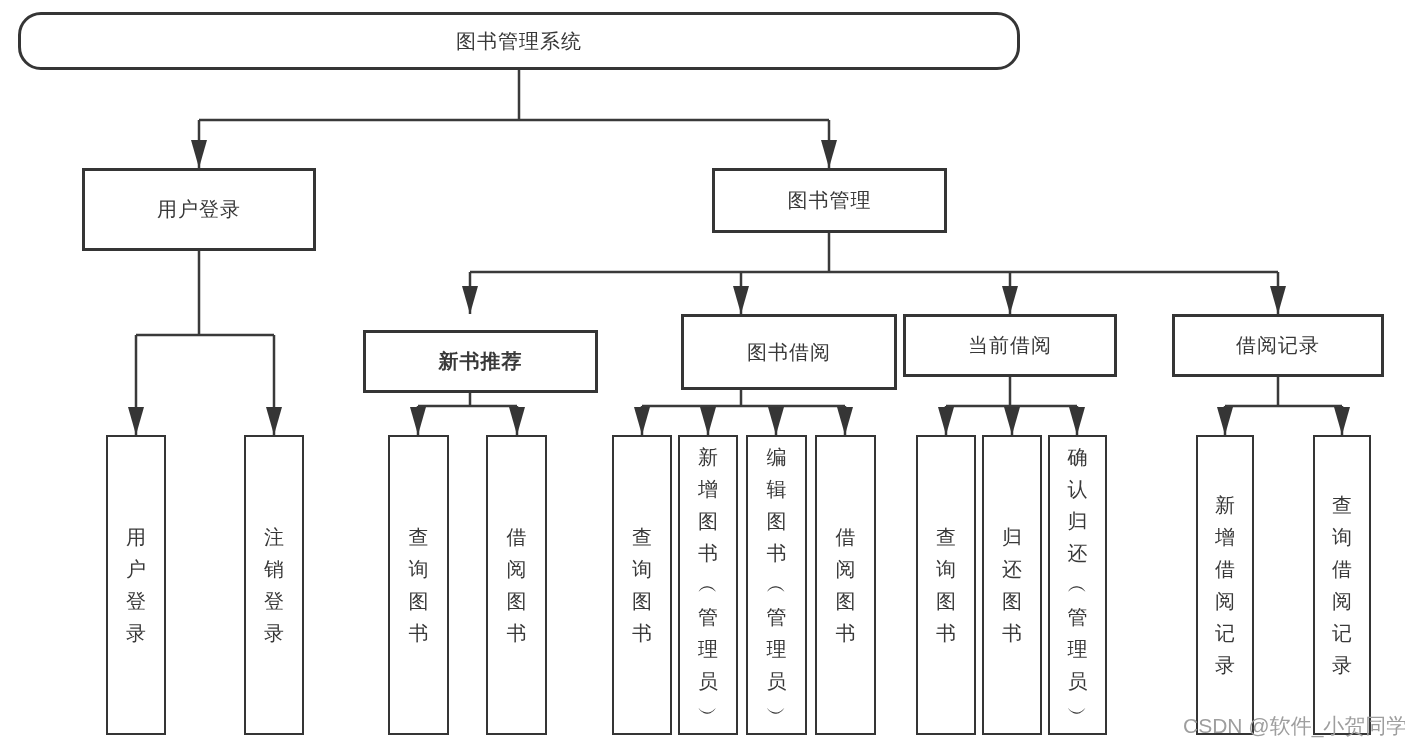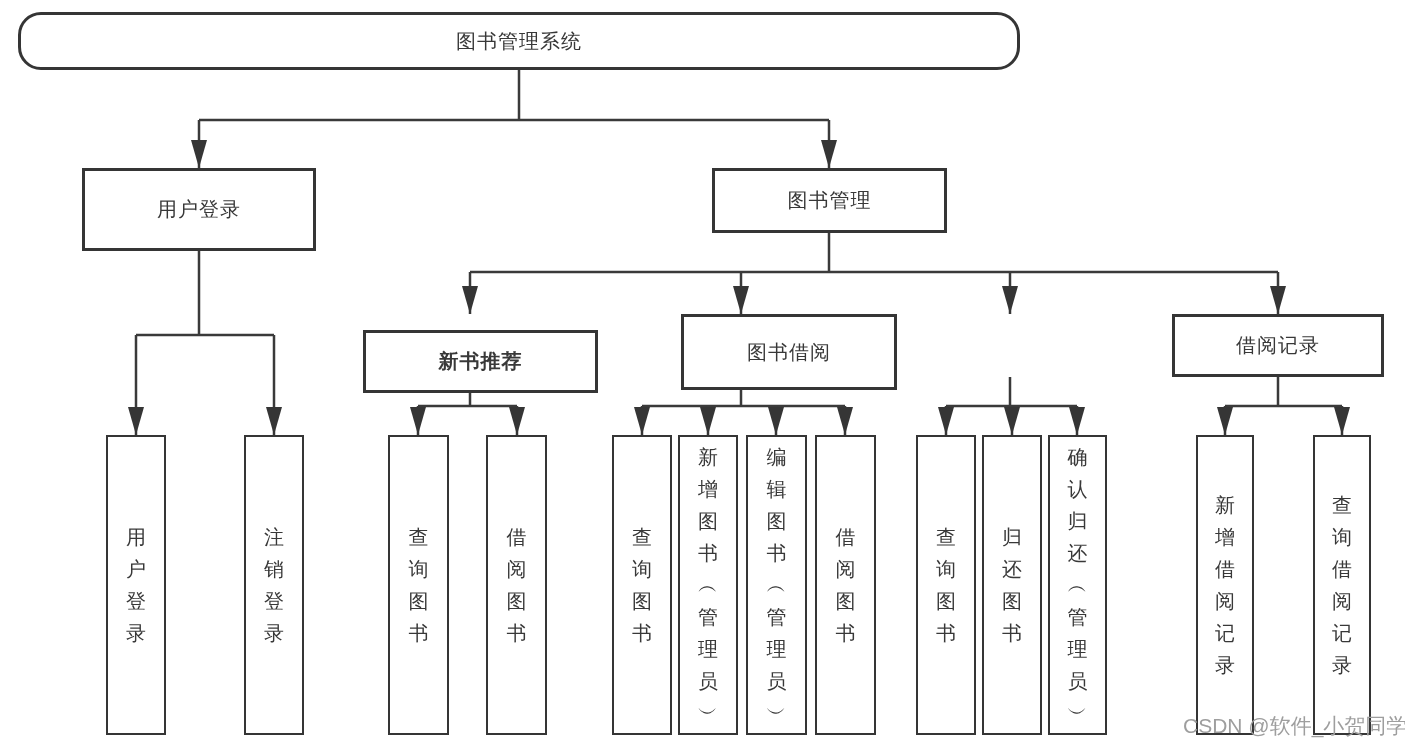--- a/index.html
+++ b/index.html
@@ -117,20 +117,23 @@
   <div class="node" style="left:712px; top:168px; width:235px; height:65px;align-items:center;">
     <span class="label">图书管理</span>
   </div>
 
   <div class="node" style="left:363px; top:330px; width:235px; height:63px;font-weight:bold;">
     <span class="label">新书推荐</span>
   </div>
   <div class="node" style="left:633px; top:314px; width:216px; height:76px;margin-left:48px;">
     <span class="label">图书借阅</span>
   </div>
+  <div class="node" style="left:903px; top:314px; width:214px; height:63px;">
+    <span class="label">当前借阅</span>
+  </div>
   <div class="node" style="left:1172px; top:314px; width:212px; height:63px;align-items:center;">
     <span class="label">借阅记录</span>
   </div>
 
   <div class="node leaf" style="left:106px; top:435px; width:60px; height:300px;">
     <div class="vlabel">
         <div class="vchar">用</div>
         <div class="vchar">户</div>
         <div class="vchar">登</div>
         <div class="vchar">录</div>

